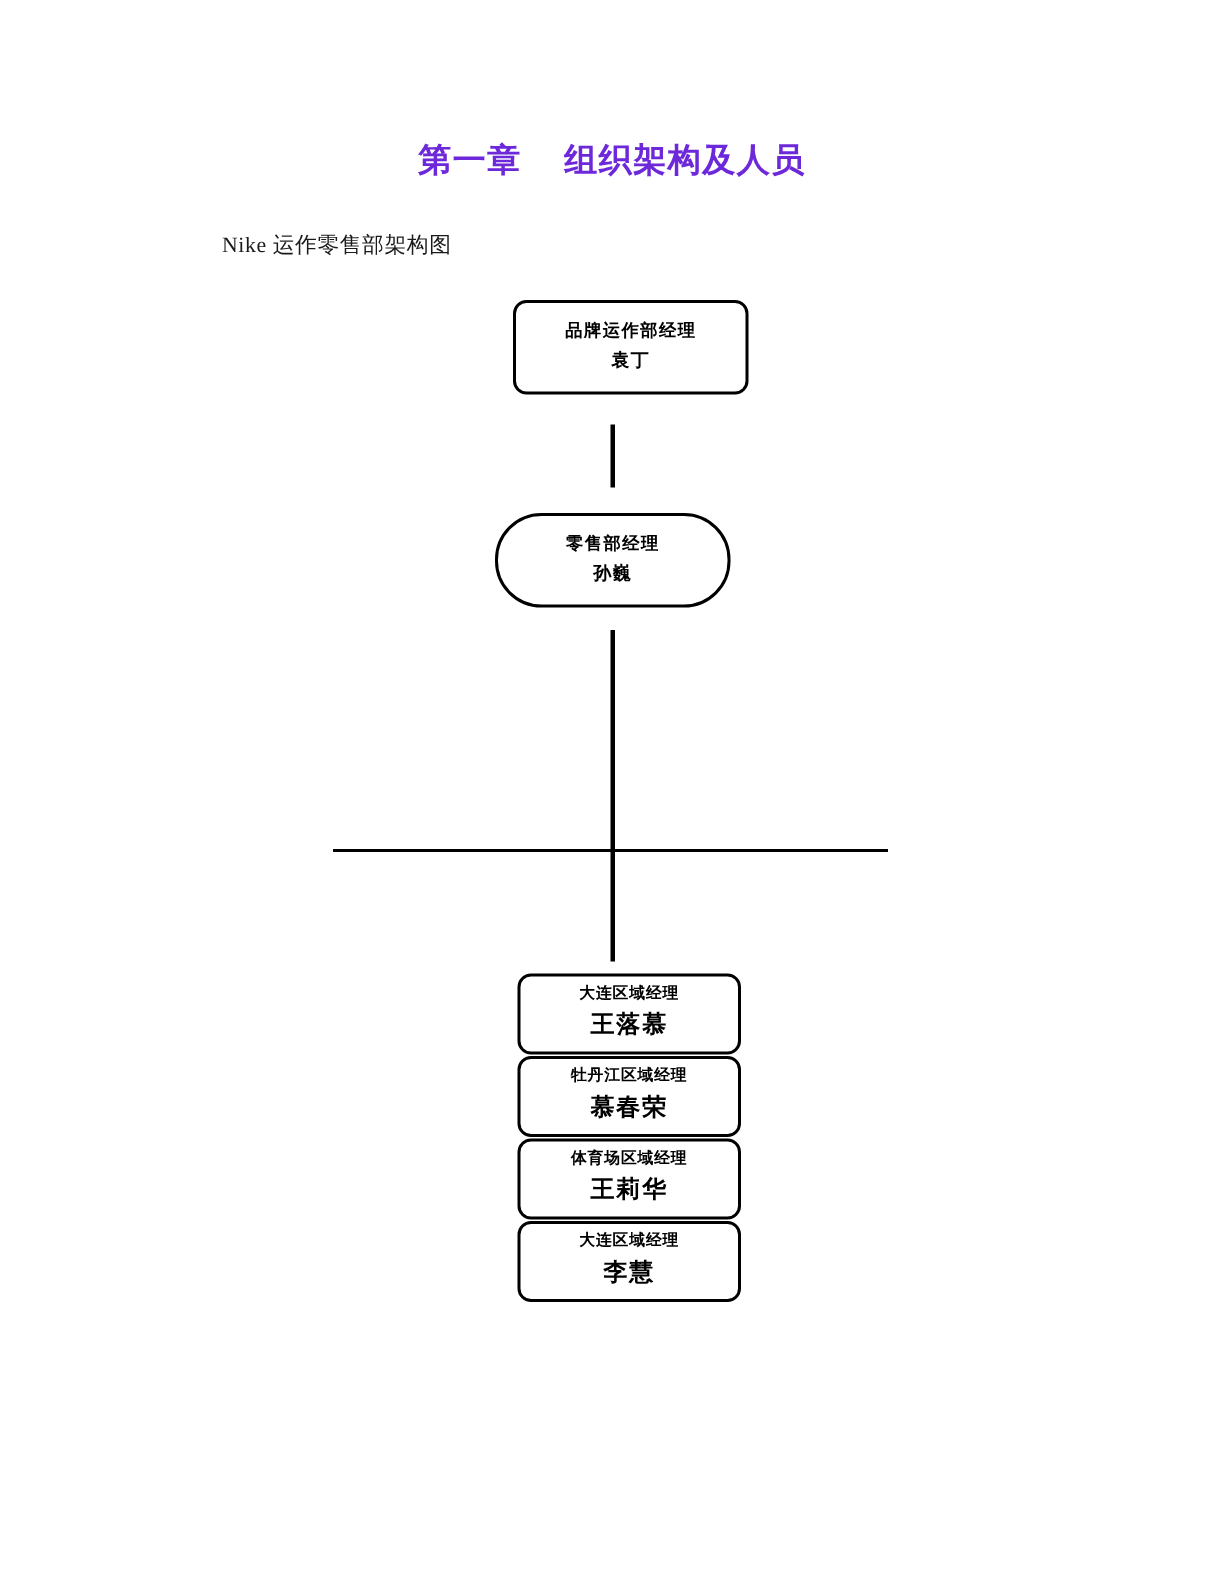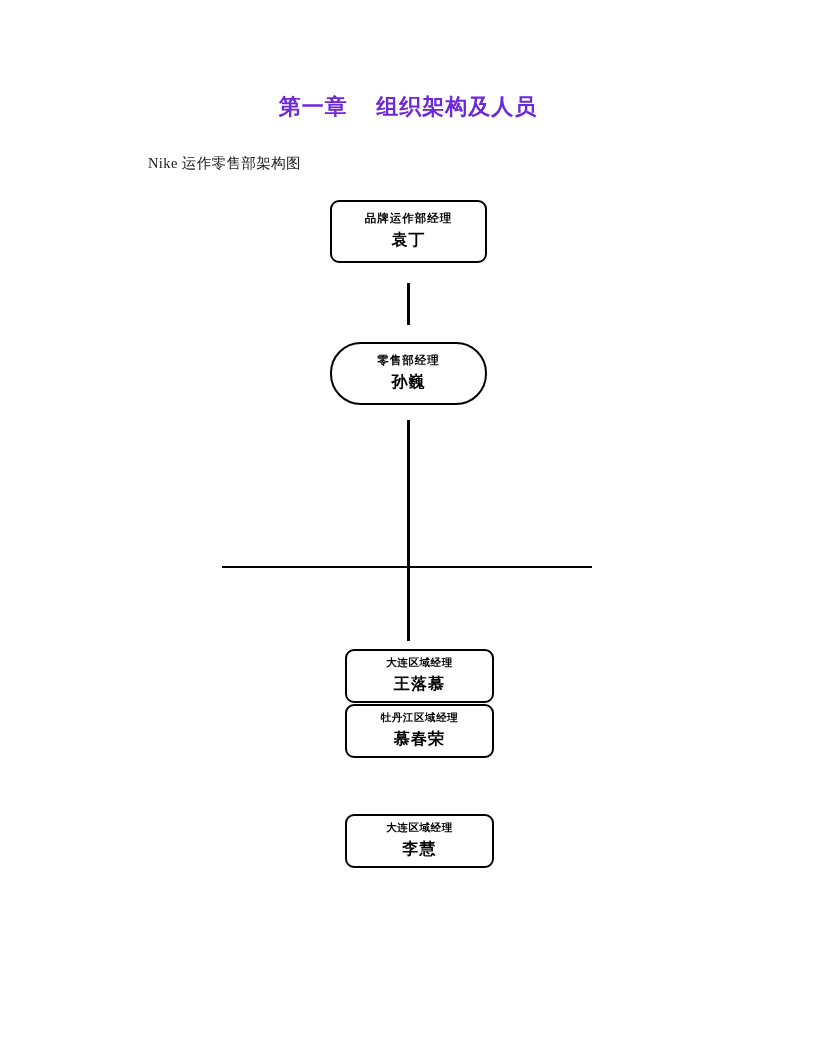--- a/index.html
+++ b/index.html
@@ -71,21 +71,21 @@
     letter-spacing: 1px;
   }
 
   .node-top {
     left: 330px;
     width: 157px;
     height: 63px;
     font-size: 11.5px;
   }
   .node-top .role { font-size: 11.5px; }
-  .node-top .person { font-size: 16px; }
+  .node-top .person { font-size: 12px; }
 
   .node-region {
     left: 345px;
     width: 149px;
     height: 54px;
     font-size: 10.5px;
   }
   .node-region .role { font-size: 10.5px; letter-spacing: 0.6px; }
   .node-region .person { font-size: 16px; letter-spacing: 1.2px; }
 
@@ -108,21 +108,21 @@
 </style>
 </head>
 <body>
 
 <div class="page">
 
   <div class="doc-title">第一章    组织架构及人员</div>
 
   <div class="doc-subtitle">Nike 运作零售部架构图</div>
 
-  <div class="node node-top" style="top:200px;">
+  <div class="node node-top" style="top:200px;margin-left:12px;">
     <span class="role">品牌运作部经理</span>
     <span class="person">袁丁</span>
   </div>
 
   <div class="v-connector" style="top:283px; height:42px;"></div>
 
   <div class="node node-top" style="top:342px;border-radius:31px;">
     <span class="role">零售部经理</span>
     <span class="person">孙巍</span>
   </div>
@@ -136,20 +136,24 @@
   <div class="node node-region" style="top:649px;">
     <span class="role">大连区域经理</span>
     <span class="person">王落慕</span>
   </div>
 
   <div class="node node-region" style="top:704px;">
     <span class="role">牡丹江区域经理</span>
     <span class="person">慕春荣</span>
   </div>
 
+  <div class="node node-region" style="top:759px;">
+    <span class="role">体育场区域经理</span>
+    <span class="person">王莉华</span>
+  </div>
 
   <div class="node node-region" style="top:814px;">
     <span class="role">大连区域经理</span>
     <span class="person">李慧</span>
   </div>
 
 
 </div>
 
 </body></html>

